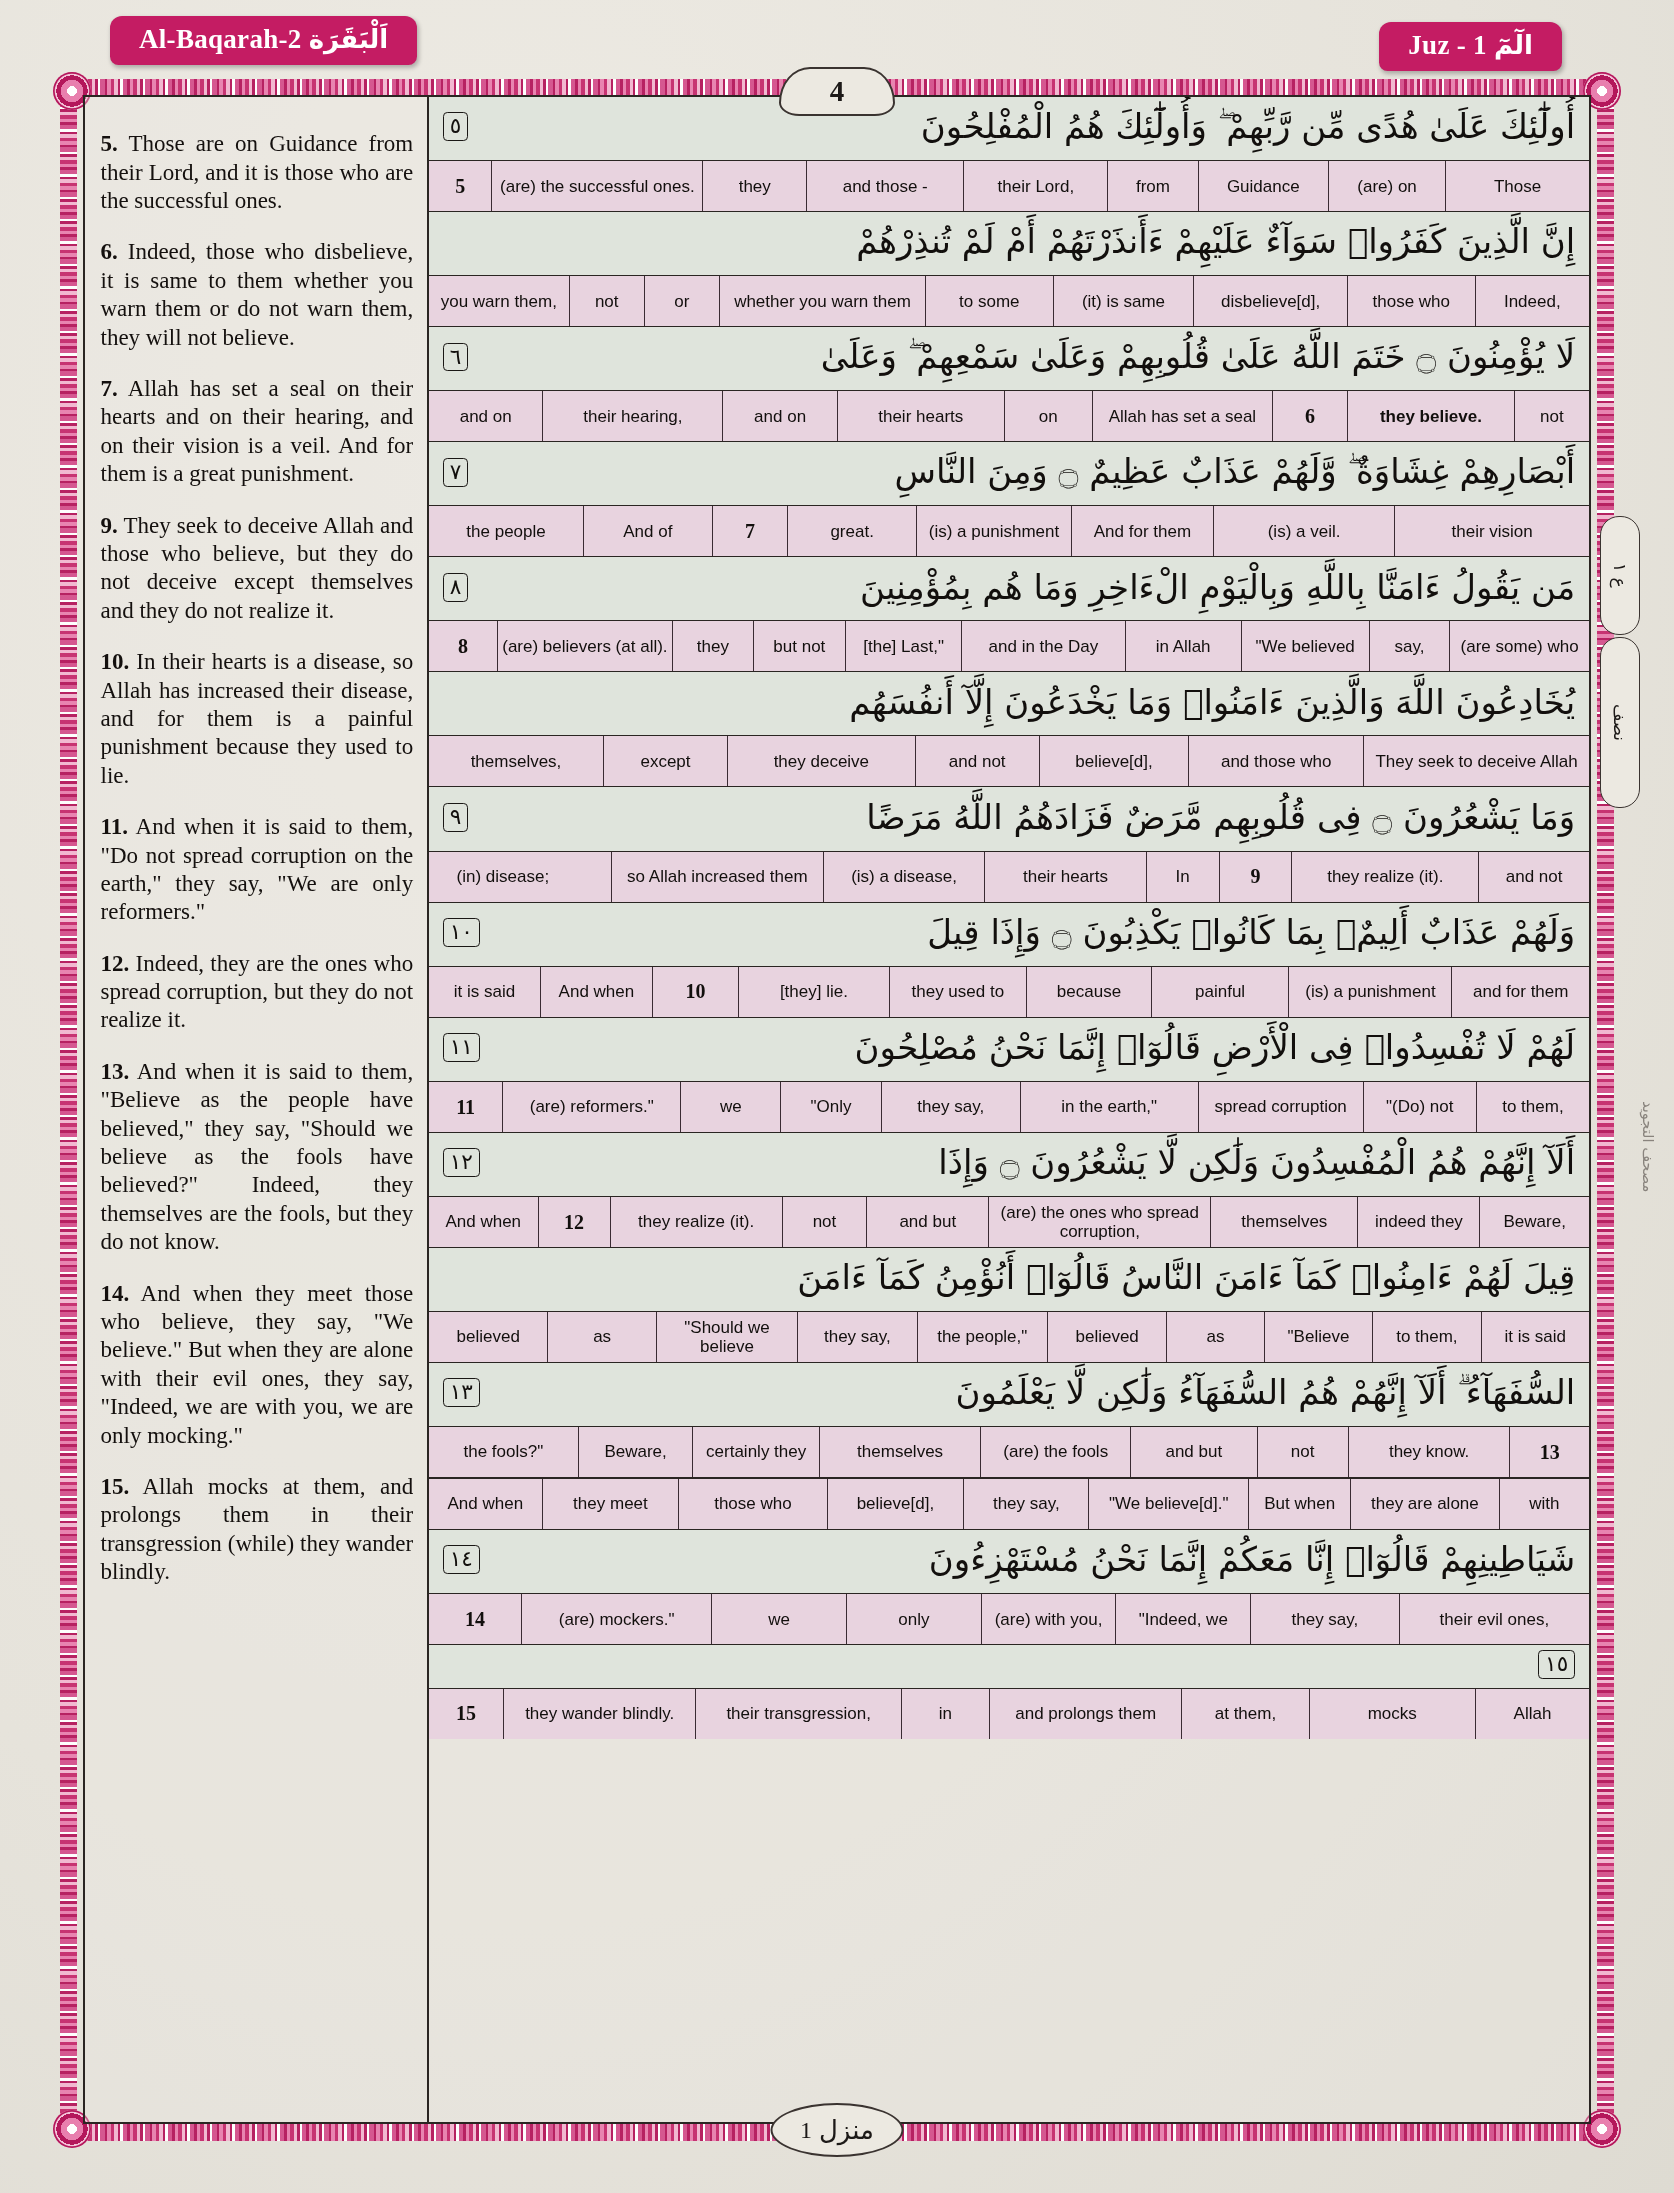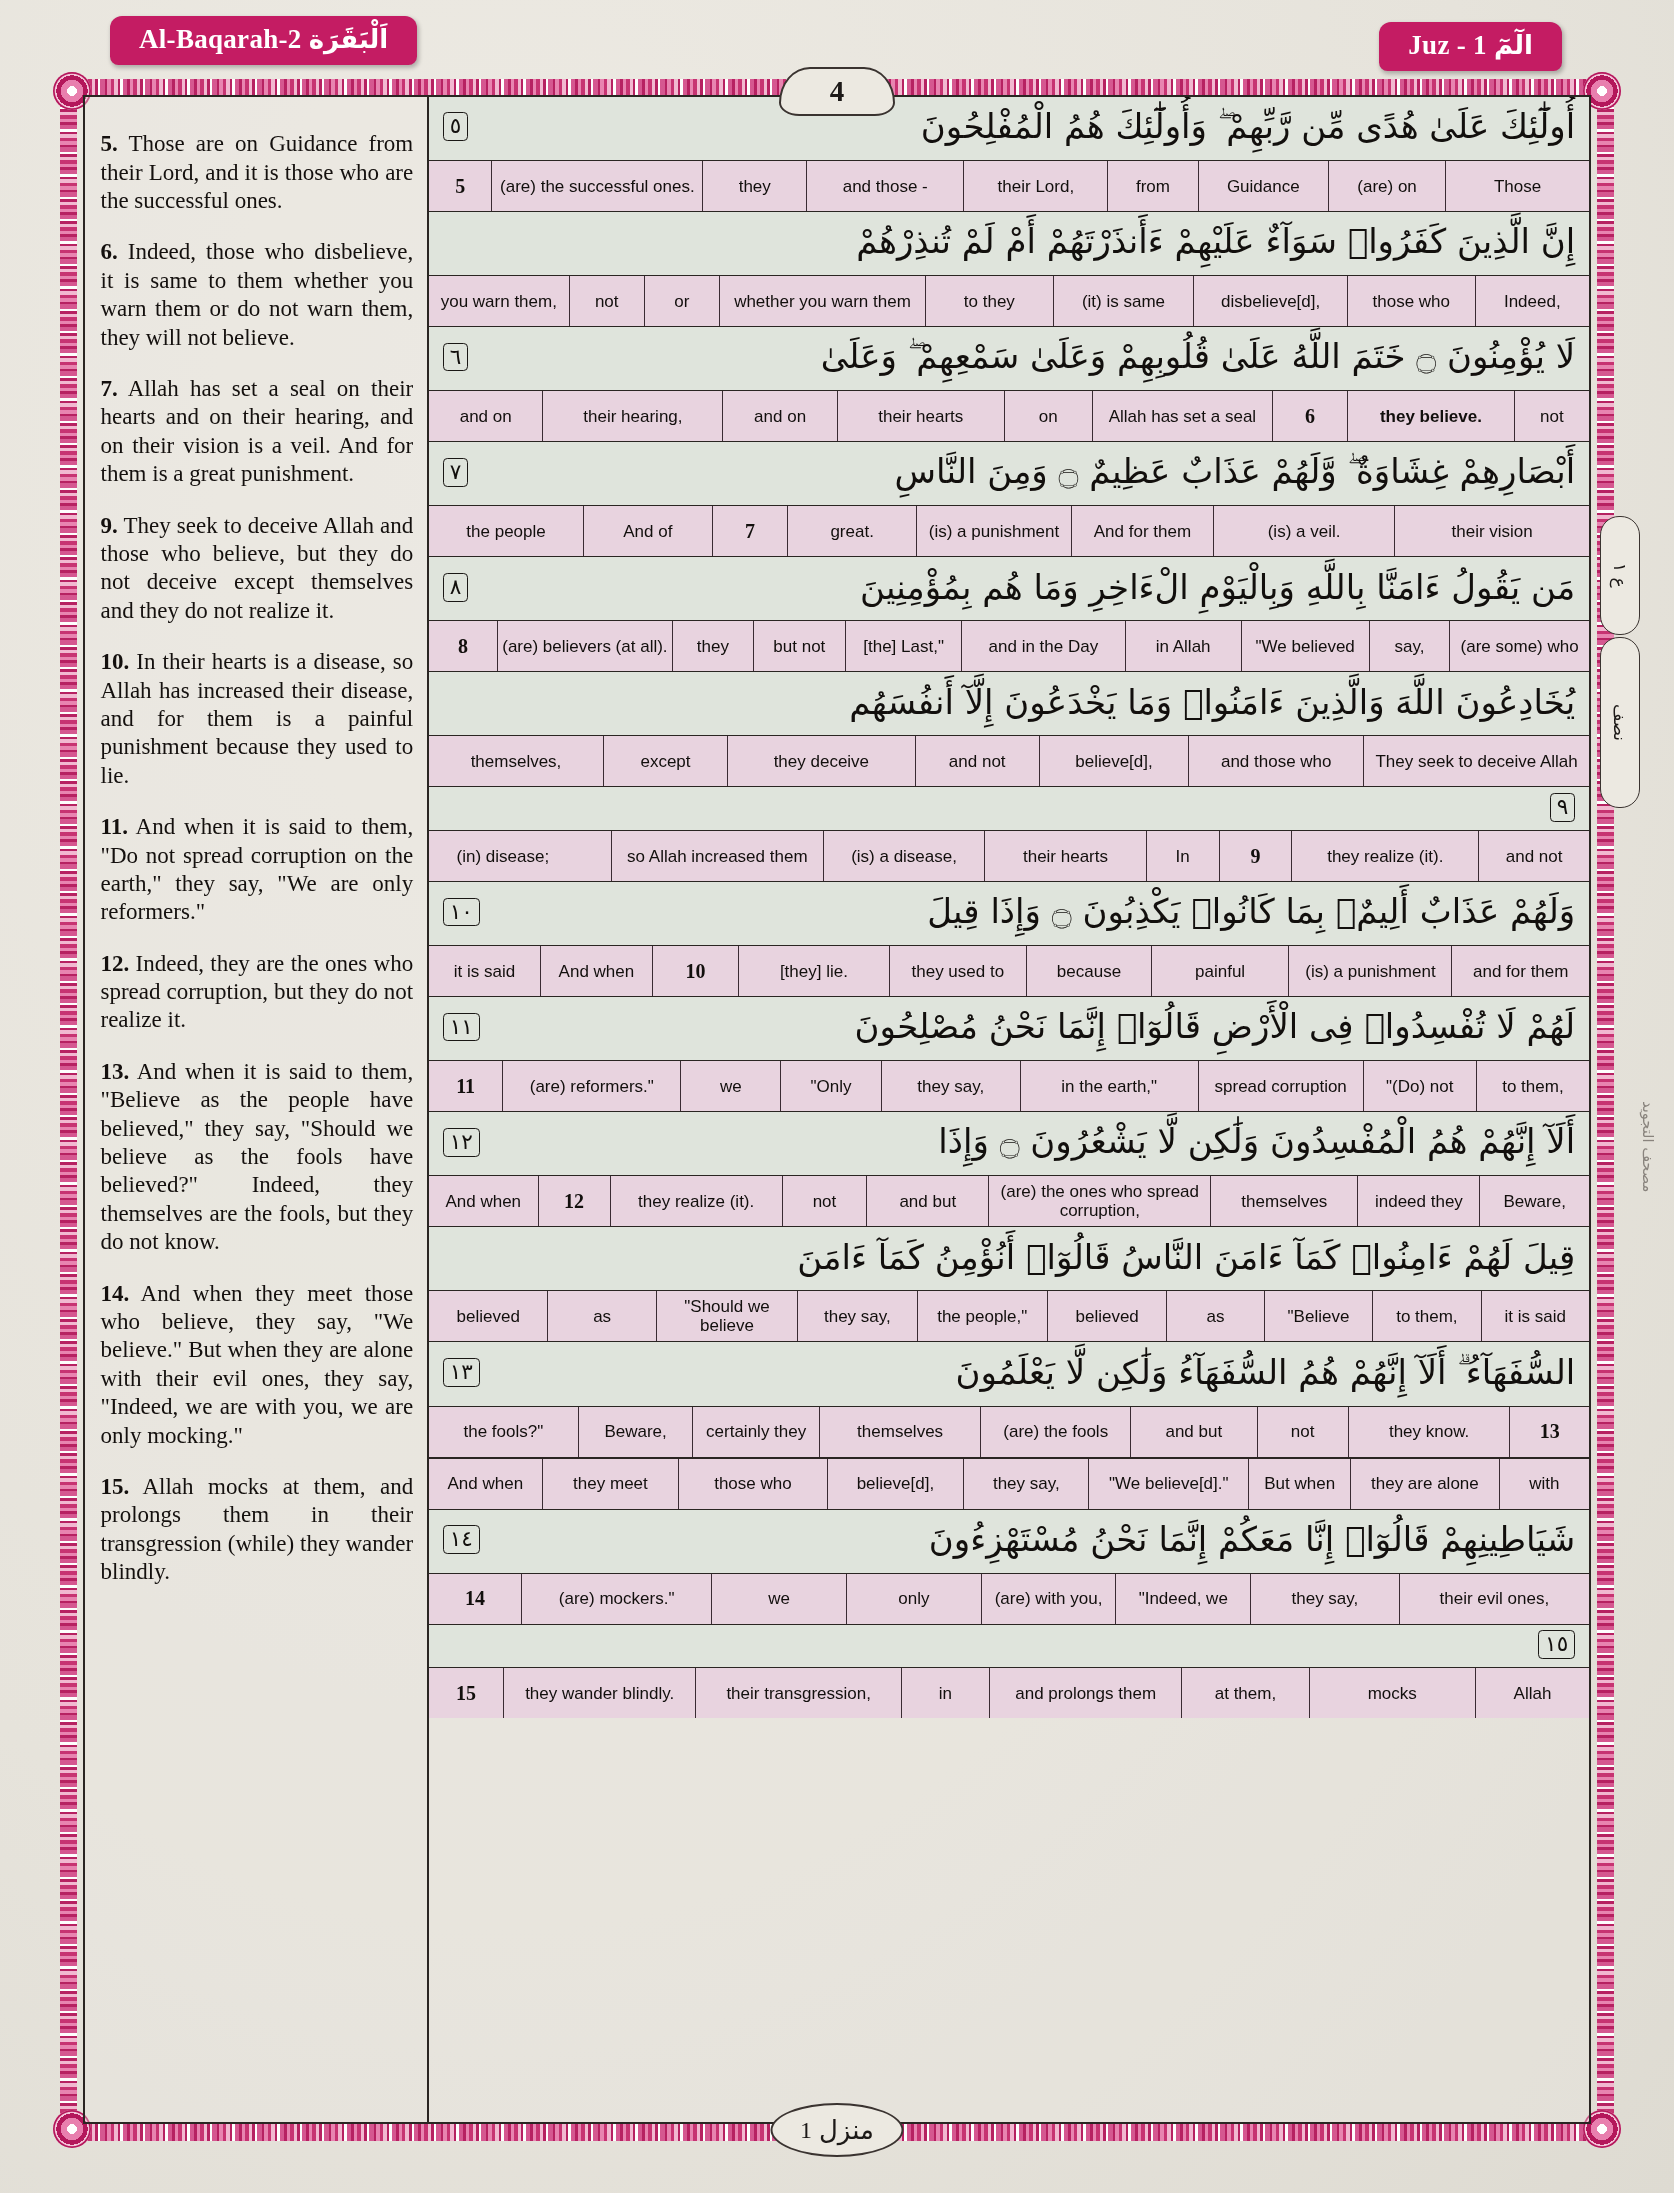--- a/index.html
+++ b/index.html
@@ -278,21 +278,21 @@
         </div>
         <div class="ayah-block">
           <div class="arabic-line">
             <span>إِنَّ الَّذِينَ كَفَرُوا۟ سَوَآءٌ عَلَيْهِمْ ءَأَنذَرْتَهُمْ أَمْ لَمْ تُنذِرْهُمْ</span>
           </div>
           <div class="gloss-row">
             <div class="gloss" style="flex: 8 0 0px;">Indeed,</div>
             <div class="gloss" style="flex: 9 0 0px;">those who</div>
             <div class="gloss" style="flex: 11 0 0px;">disbelieve[d],</div>
             <div class="gloss" style="flex: 10 0 0px;">(it) is same</div>
-            <div class="gloss" style="flex: 9 0 0px;">to they</div>
+            <div class="gloss" style="flex: 9 0 0px;">to some</div>
             <div class="gloss" style="flex: 15 0 0px;">whether you warn them</div>
             <div class="gloss" style="flex: 5 0 0px;">or</div>
             <div class="gloss" style="flex: 5 0 0px;">not</div>
             <div class="gloss" style="flex: 10 0 0px;">you warn them,</div>
           </div>
         </div>
         <div class="ayah-block">
           <div class="arabic-line">
             <span>لَا يُؤْمِنُونَ ۝ خَتَمَ اللَّهُ عَلَىٰ قُلُوبِهِمْ وَعَلَىٰ سَمْعِهِمْ ۖ وَعَلَىٰ</span>
             <span class="ayah-mark">٦</span>
@@ -352,20 +352,21 @@
             <div class="gloss" style="flex: 13 0 0px;">and those who</div>
             <div class="gloss" style="flex: 11 0 0px;">believe[d],</div>
             <div class="gloss" style="flex: 9 0 0px;">and not</div>
             <div class="gloss" style="flex: 14 0 0px;">they deceive</div>
             <div class="gloss" style="flex: 9 0 0px;">except</div>
             <div class="gloss" style="flex: 13 0 0px;">themselves,</div>
           </div>
         </div>
         <div class="ayah-block">
           <div class="arabic-line">
+            <span>وَمَا يَشْعُرُونَ ۝ فِى قُلُوبِهِم مَّرَضٌ فَزَادَهُمُ اللَّهُ مَرَضًا</span>
             <span class="ayah-mark">٩</span>
           </div>
           <div class="gloss-row">
             <div class="gloss" style="flex: 8 0 0px;">and not</div>
             <div class="gloss" style="flex: 14 0 0px;">they realize (it).</div>
             <div class="gloss num" style="flex: 5 0 0px;">9</div>
             <div class="gloss" style="flex: 5 0 0px;">In</div>
             <div class="gloss" style="flex: 12 0 0px;">their hearts</div>
             <div class="gloss" style="flex: 12 0 0px;">(is) a disease,</div>
             <div class="gloss" style="flex: 16 0 0px; margin-left: 34px;">so Allah increased them</div>

